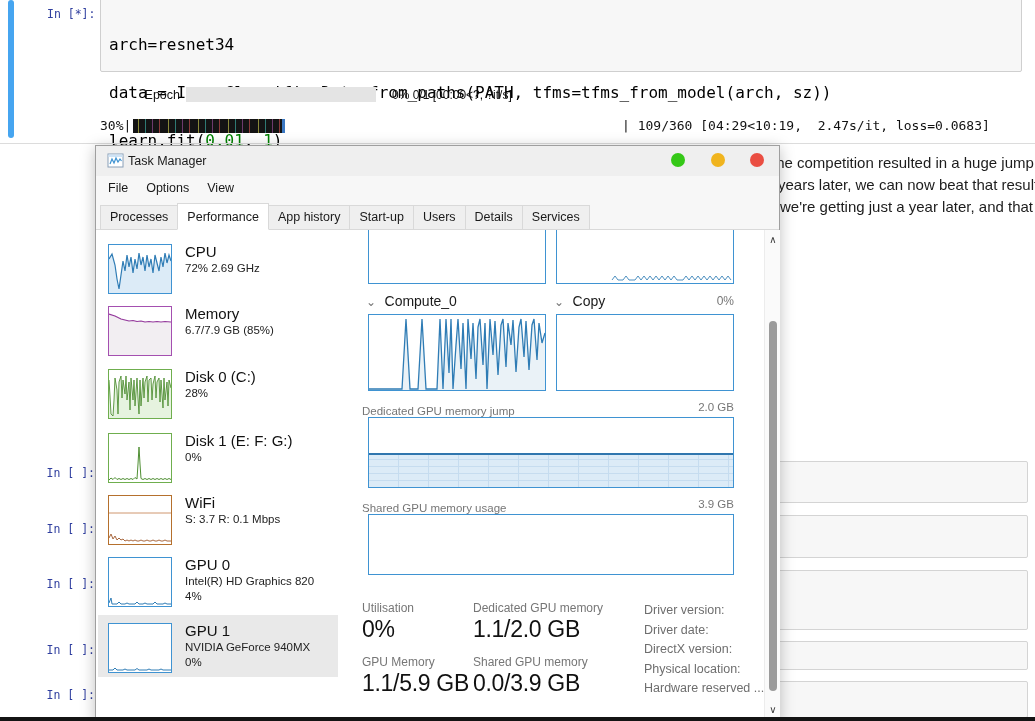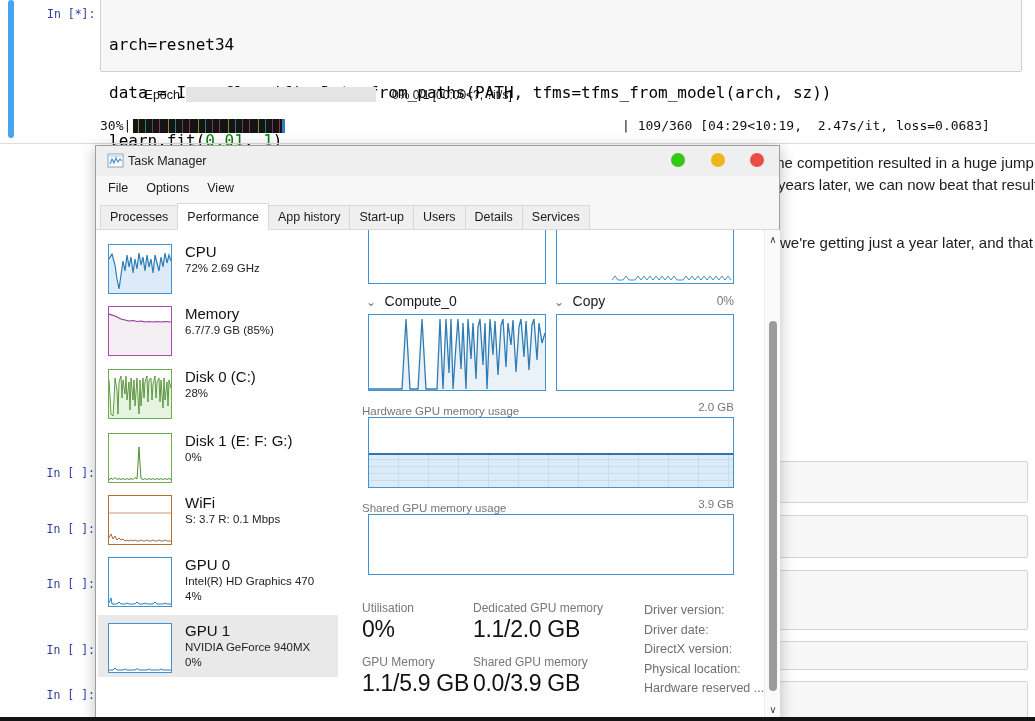--- a/index.html
+++ b/index.html
@@ -114,21 +114,21 @@
   <div class="abs epoch-status">0% 0/1 [00:00&lt;?, ?it/s]</div>
 
   <div class="abs tqdm-left mono">30%|</div>
   <div class="abs tqdm-bar"></div>
   <div class="abs tqdm-right mono">| 109/360 [04:29&lt;10:19,  2.47s/it, loss=0.0683]</div>
 
   <div class="abs nb-divider"></div>
 
   <div class="abs article-line" style="left:772px; top:154px;">the competition resulted in a huge jump to</div>
   <div class="abs article-line" style="left:778px; top:176px;"> years later, we can now beat that result</div>
-  <div class="abs article-line" style="left:780px; top:198px;margin-top:36px;">we're getting just a year later, and that</div>
+  <div class="abs article-line" style="left:780px; top:198px;">we're getting just a year later, and that</div>
 
   <div class="abs empty-prompt mono" style="left:40px; top:466px;">In [ ]:</div>
   <div class="abs empty-prompt mono" style="left:40px; top:522px;">In [ ]:</div>
   <div class="abs empty-prompt mono" style="left:40px; top:577px;">In [ ]:</div>
   <div class="abs empty-prompt mono" style="left:40px; top:643px;">In [ ]:</div>
   <div class="abs empty-prompt mono" style="left:40px; top:688px;">In [ ]:</div>
 
   <div class="abs empty-cell" style="top:461px; height:42px;"></div>
   <div class="abs empty-cell" style="top:515px; height:43px;"></div>
   <div class="abs empty-cell" style="top:570px; height:60px;"></div>
@@ -233,21 +233,21 @@
   </div>
 
   <div class="abs sb-item" style="top:409px;">
     <div class="sb-chart c-blue">
       <svg width="62" height="48" viewBox="0 0 62 48">
         <polyline points="0,45 2,40 3,46 8,46 10,44 12,46 16,46 18,45 20,46 26,46 28,44 30,46 34,46 36,45 38,46 44,46 46,44 48,46 54,46 56,45 58,46 62,46" fill="none" stroke="#2f7cb5" stroke-width="1"></polyline>
       </svg>
     </div>
     <div class="sb-text">
         <div class="sb-title">GPU 0</div>
-      <div class="sb-sub">Intel(R) HD Graphics 470</div>
+      <div class="sb-sub">Intel(R) HD Graphics 820</div>
       <div class="sb-sub">4%</div>
       </div>
   </div>
 
   <div class="abs sb-item" style="top:475px;">
     <div class="sb-chart c-blue">
       <svg width="62" height="48" viewBox="0 0 62 48">
         <polyline points="0,46 4,46 6,44 8,46 14,46 16,45 18,46 26,46 28,44.5 30,46 38,46 40,45 42,46 50,46 52,45 54,46 62,46" fill="none" stroke="#2f7cb5" stroke-width="1"></polyline>
       </svg>
     </div>
@@ -278,21 +278,21 @@
 
   <div class="abs chart-border grid" style="left:272px; top:168px; width:178px; height:77px;">
     <svg width="176" height="75" viewBox="0 0 176 75" style="position:absolute; left:0; top:0;">
       <path d="M0,74 L30,74 33,74 37,4 41,74 L49,74 53,4 57,74 L68,74 71,4 74,74 77,4 80,58 82,4 84,74 87,30 89,4 92,54 94,8 97,74 99,4 102,44 104,8 107,64 109,12 111,4 114,50 116,8 118,74 121,4 124,40 126,6 129,60 132,10 134,4 137,52 139,8 142,30 144,5 147,57 150,12 152,4 155,42 157,6 160,55 163,10 165,4 168,45 170,8 173,28 176,18 L176,75 L0,75 Z" fill="rgba(47,124,181,0.10)"></path>
       <path d="M0,74 L30,74 33,74 37,4 41,74 L49,74 53,4 57,74 L68,74 71,4 74,74 77,4 80,58 82,4 84,74 87,30 89,4 92,54 94,8 97,74 99,4 102,44 104,8 107,64 109,12 111,4 114,50 116,8 118,74 121,4 124,40 126,6 129,60 132,10 134,4 137,52 139,8 142,30 144,5 147,57 150,12 152,4 155,42 157,6 160,55 163,10 165,4 168,45 170,8 173,28 176,18" fill="none" stroke="#2f7cb5" stroke-width="1.3"></path>
     </svg>
   </div>
   <div class="abs chart-border grid" style="left:460px; top:168px; width:178px; height:77px;"></div>
 
   <div class="abs" style="left:266px; top:255px; width:372px;">
-    <span class="sec-label">Hardware GPU memory usage</span>
+    <span class="sec-label">Dedicated GPU memory jump</span>
     <span class="sec-label" style="float:right;">2.0 GB</span>
   </div>
   <div class="abs chart-border grid" style="left:272px; top:271px; width:366px; height:71px;">
     <div class="mem-fill"></div>
     <div class="mem-line"></div>
   </div>
 
   <div class="abs" style="left:266px; top:352px; width:372px;">
     <span class="sec-label">Shared GPU memory usage</span>
     <span class="sec-label" style="float:right;">3.9 GB</span>

